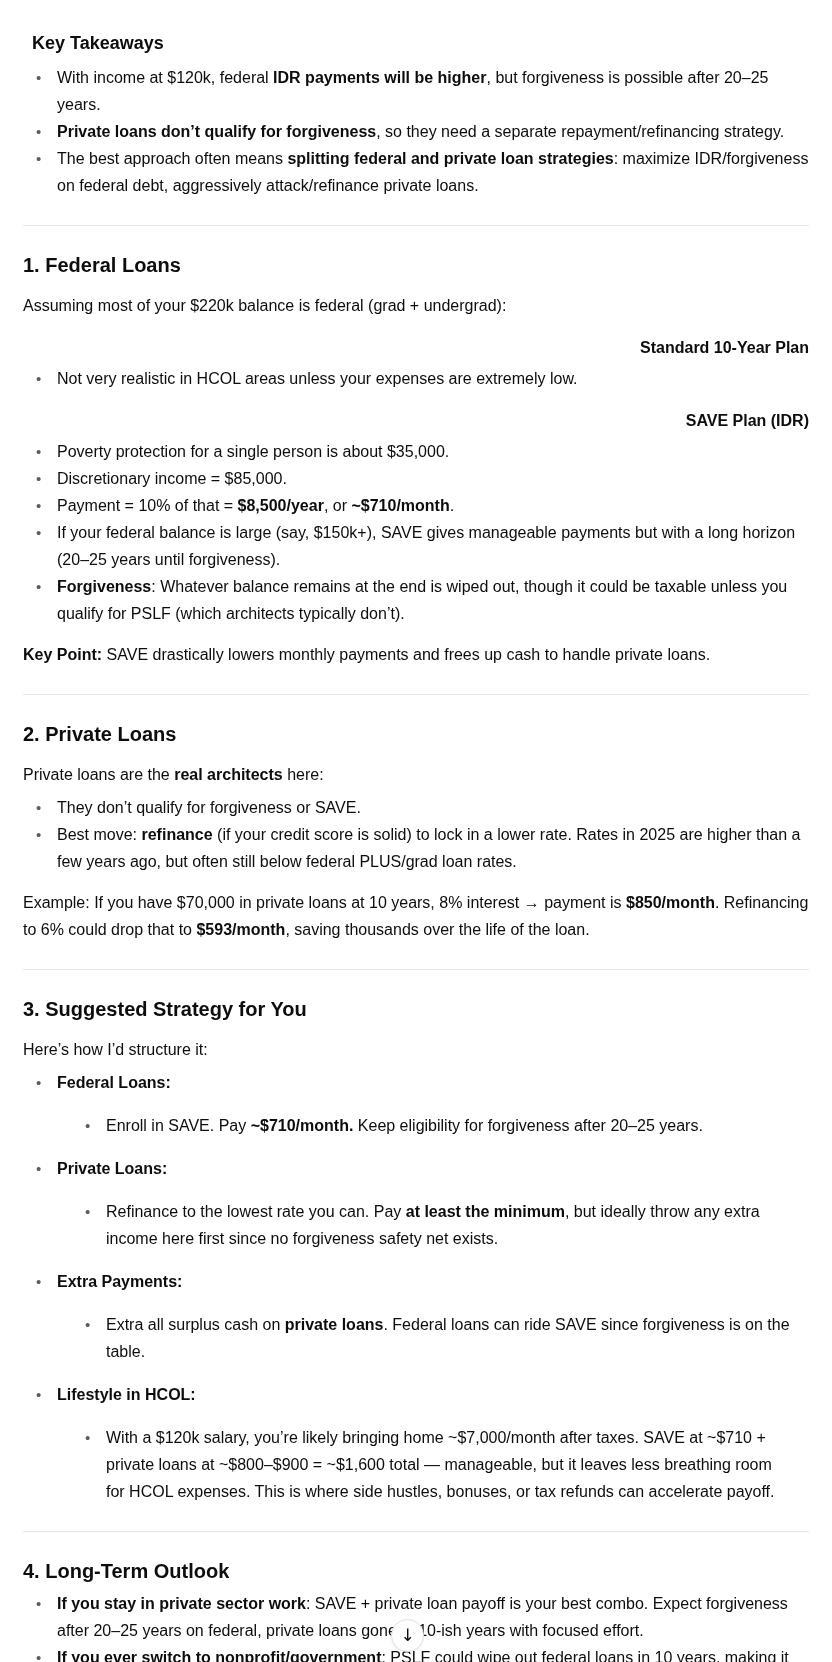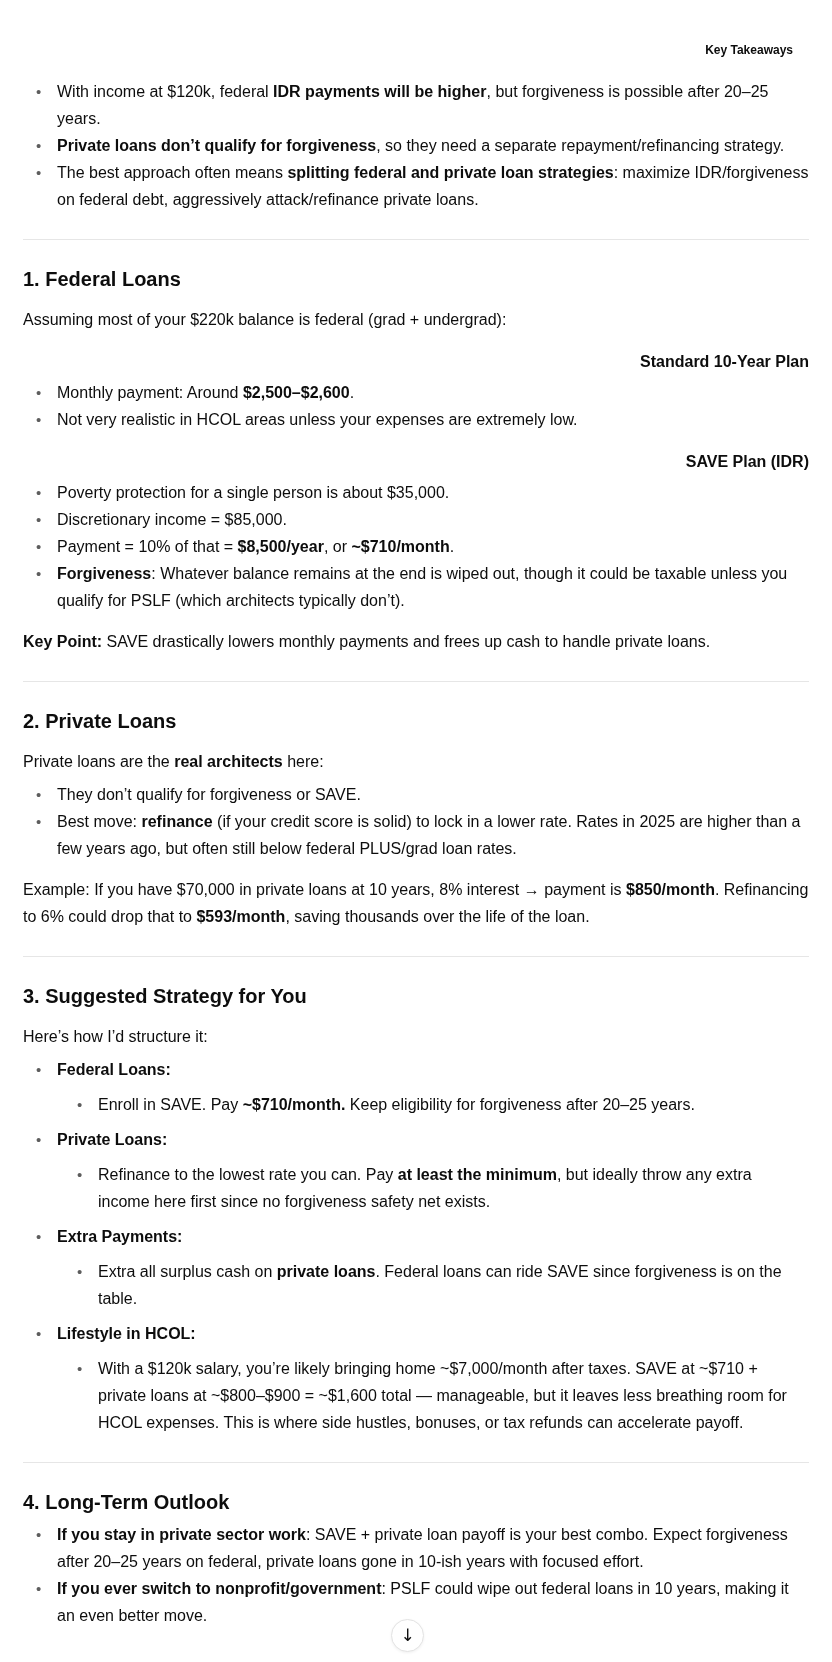--- a/index.html
+++ b/index.html
@@ -14,25 +14,24 @@
     padding: 22px 23px 0 23px;
     width: 832px;
   }
   h2 {
     font-size: 20px;
     line-height: 26px;
     font-weight: 700;
     margin: 20px 0 0 0;
   }
   h3 {
-    font-size: 12px;
+    font-size: 18px;
     line-height: 24px;
     font-weight: 700;
-    margin: 16px;
-    text-align: right;
+    margin: 9px;
   }
   h4 {
     font-size: 16px;
     line-height: 22px;
     font-weight: 700;
     margin: 18px 0 0 0;
     text-align: right;
   }
   p {
     font-size: 16px;
@@ -56,21 +55,21 @@
     padding-left: 34px;
   }
   li::before {
     content: "\2022";
     position: absolute;
     left: 13px;
     top: 0;
     color: #5d5d5d;
     font-size: 15px;
   }
-  li ul { margin: 8px; }
+  li ul { margin: 16px; }
   li li { padding-left: 33px; }
   li li::before { left: 12px; }
   strong { font-weight: 700; }
   .scroll-btn {
     position: absolute;
     left: 391px;
     top: 1619px;
     width: 33px;
     height: 33px;
     border-radius: 50%;
@@ -97,28 +96,28 @@
     <ul>
       <li><span>With income at $120k, federal </span><strong>IDR payments will be higher</strong><span>, but forgiveness is possible after 20–25 years.</span></li>
       <li><strong>Private loans don’t qualify for forgiveness</strong><span>, so they need a separate repayment/refinancing strategy.</span></li>
       <li><span>The best approach often means </span><strong>splitting federal and private loan strategies</strong><span>: maximize IDR/forgiveness on federal debt, aggressively attack/refinance private loans.</span></li>
     </ul>
     <hr>
     <h2>1. Federal Loans</h2>
     <p><span>Assuming most of your $220k balance is federal (grad + undergrad):</span></p>
     <h4>Standard 10-Year Plan</h4>
     <ul>
-      <li><span>Monthly payment: Around </span><strong>$2,500–$2,600</strong><span>.</span></li>
       <li><span>Not very realistic in HCOL areas unless your expenses are extremely low.</span></li>
     </ul>
     <h4>SAVE Plan (IDR)</h4>
     <ul>
       <li><span>Poverty protection for a single person is about $35,000.</span></li>
       <li><span>Discretionary income = $85,000.</span></li>
       <li><span>Payment = 10% of that = </span><strong>$8,500/year</strong><span>, or </span><strong>~$710/month</strong><span>.</span></li>
+      <li><span>If your federal balance is large (say, $150k+), SAVE gives manageable payments but with a long horizon (20–25 years until forgiveness).</span></li>
       <li><strong>Forgiveness</strong><span>: Whatever balance remains at the end is wiped out, though it could be taxable unless you qualify for PSLF (which architects typically don’t).</span></li>
     </ul>
     <p><strong>Key Point:</strong><span> SAVE drastically lowers monthly payments and frees up cash to handle private loans.</span></p>
     <hr>
     <h2>2. Private Loans</h2>
     <p><span>Private loans are the </span><strong>real architects</strong><span> here:</span></p>
     <ul>
       <li><span>They don’t qualify for forgiveness or SAVE.</span></li>
       <li><span>Best move: </span><strong>refinance</strong><span> (if your credit score is solid) to lock in a lower rate. Rates in 2025 are higher than a few years ago, but often still below federal PLUS/grad loan rates.</span></li>
     </ul>

